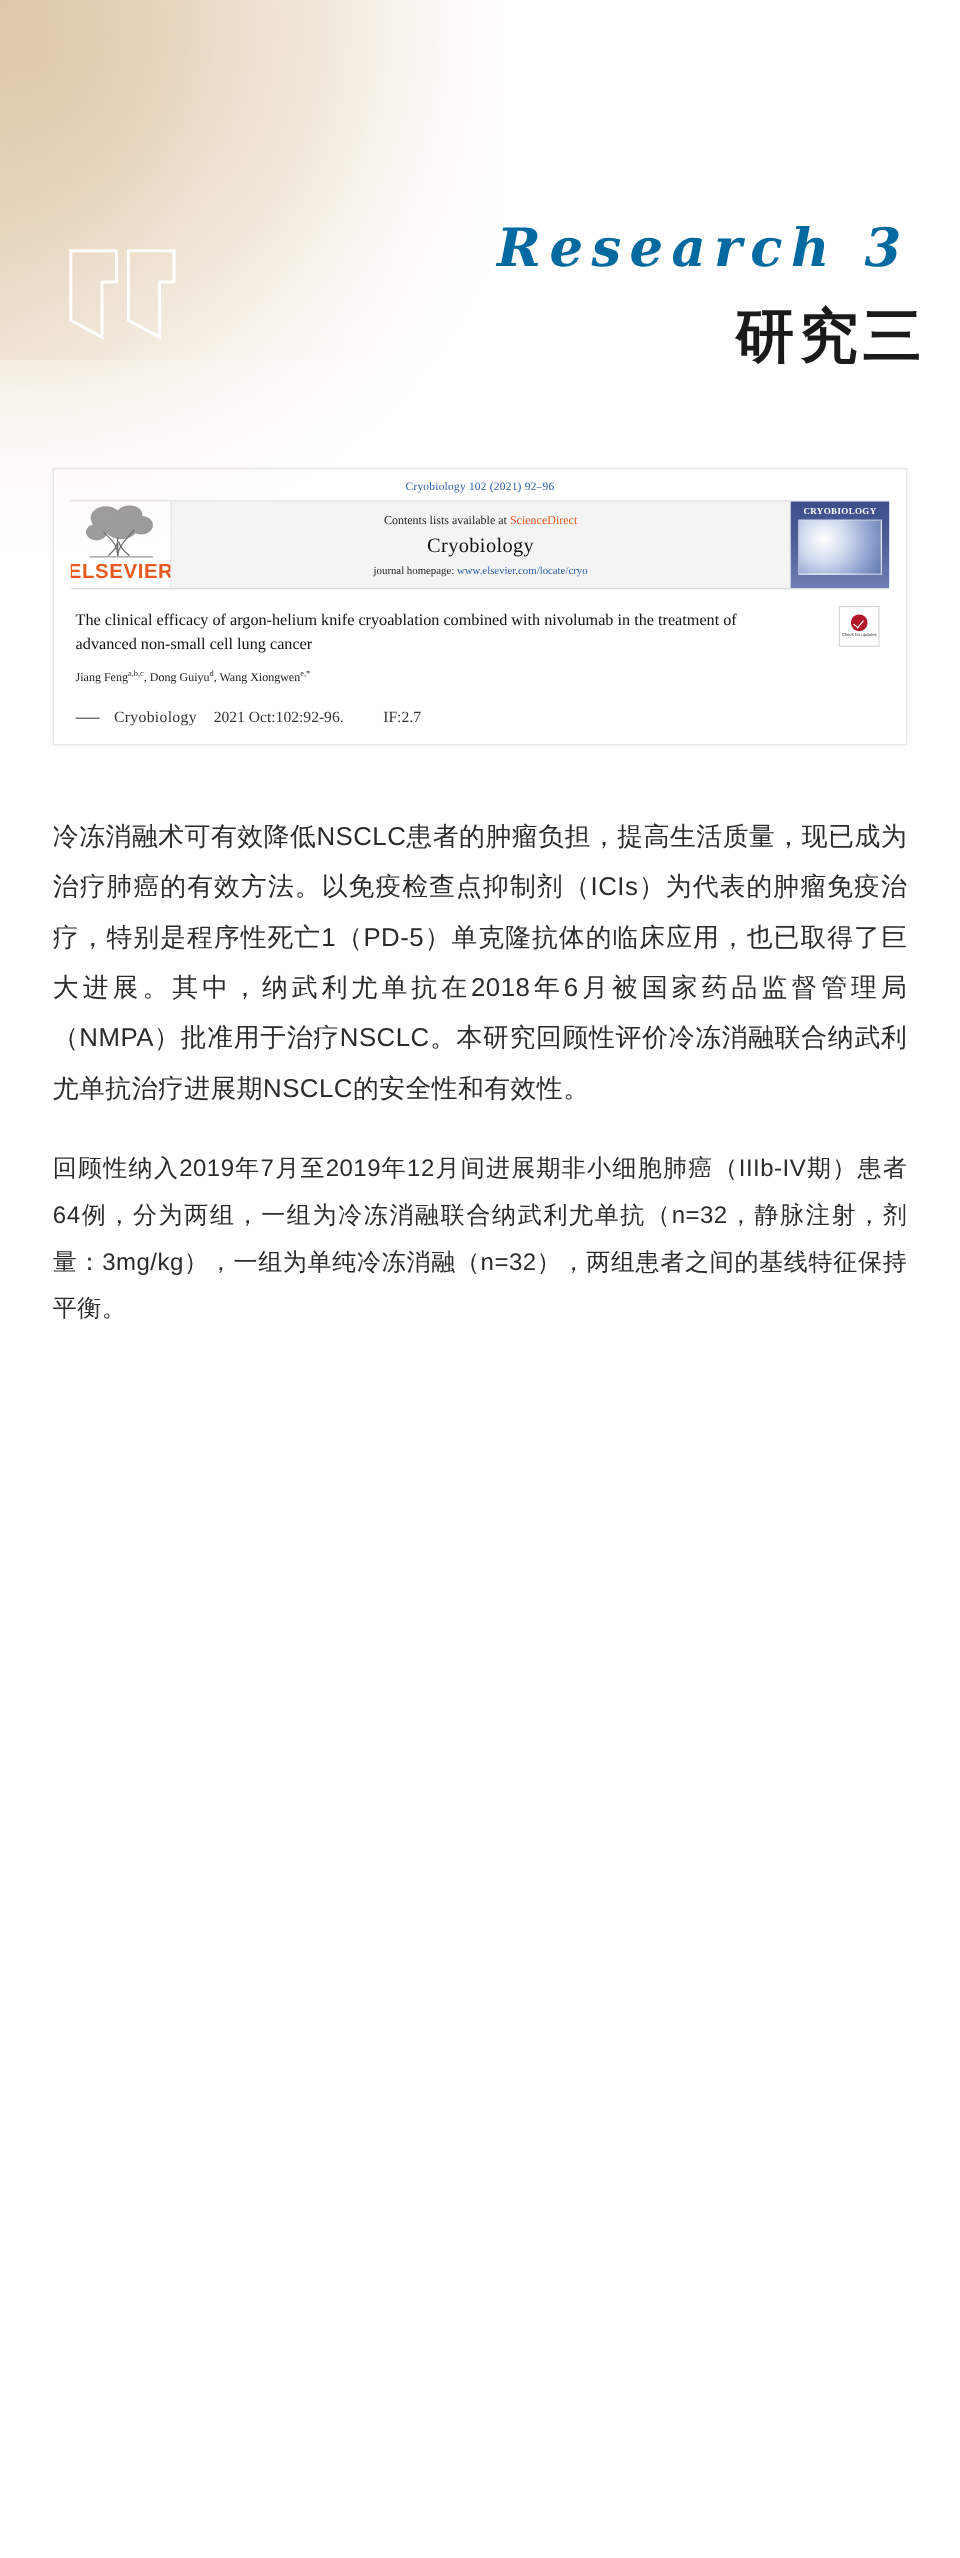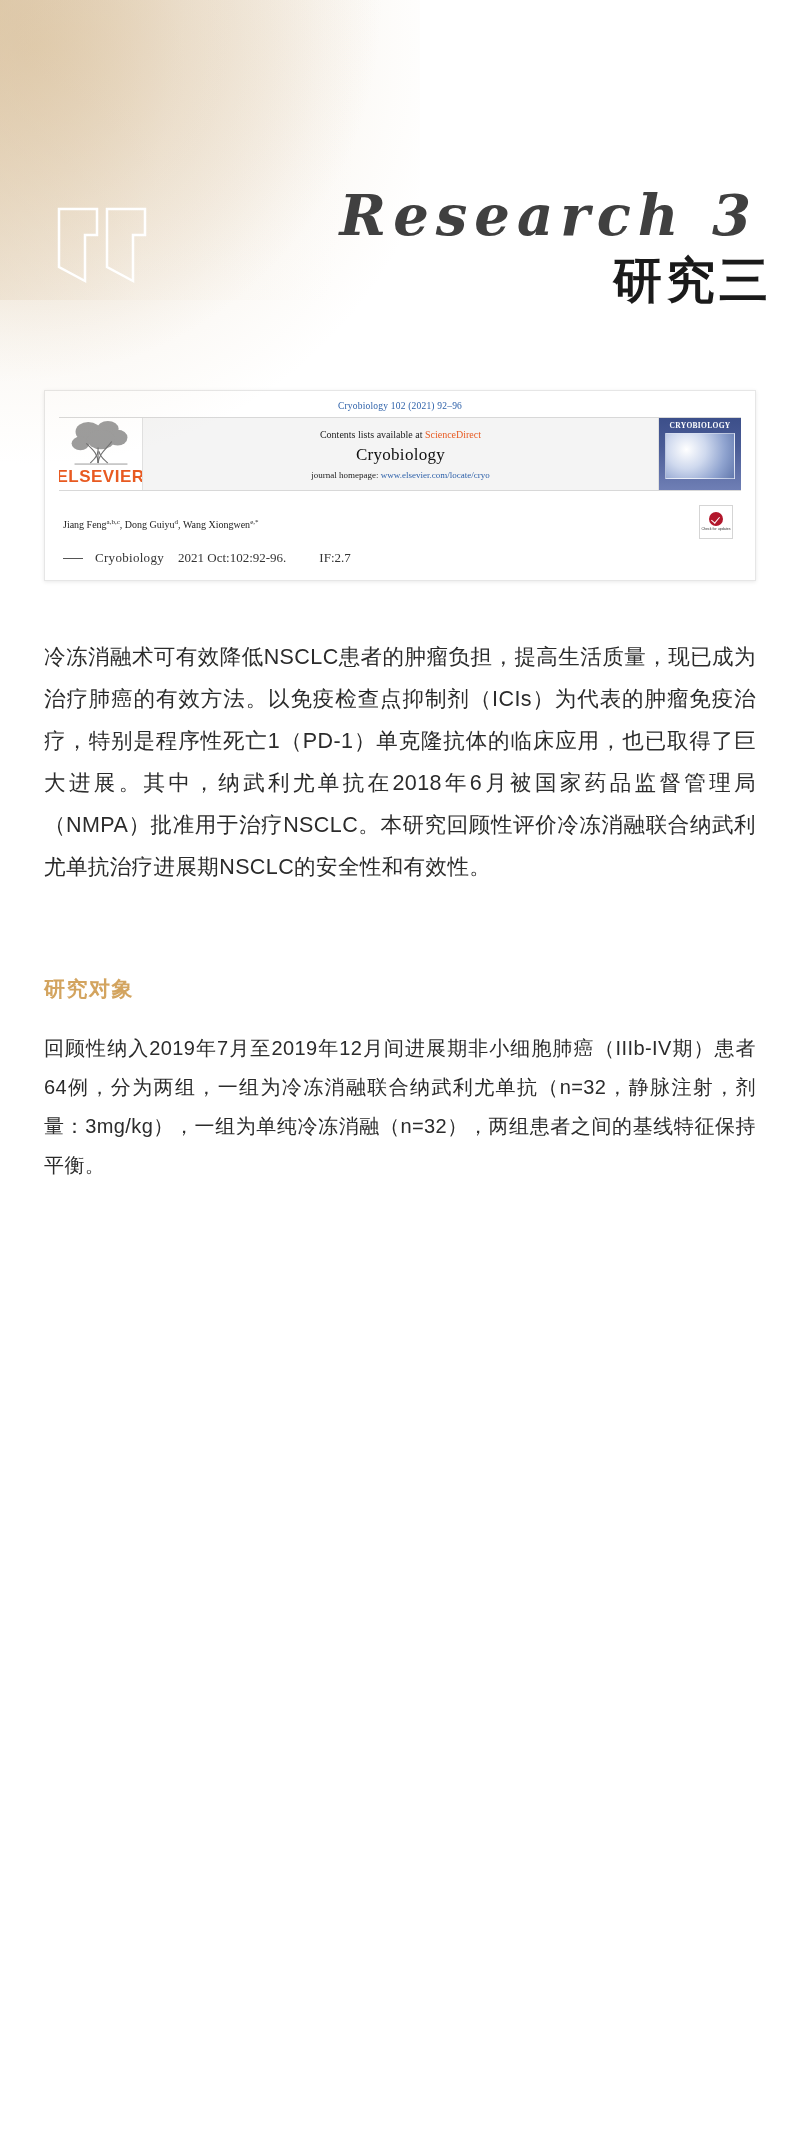--- a/index.html
+++ b/index.html
@@ -42,24 +42,24 @@
     top: 205px;
     width: 100px;
     height: 80px;
   }
   .research-script {
     position: absolute;
     right: 42px;
     top: 182px;
     font-family: "DejaVu Serif", serif;
     font-style: italic;
-    font-size: 56px;
+    font-size: 44px;
     letter-spacing: 7px;
     font-weight: 700;
-    color: #404040;
+    color: #0369a1;
     white-space: nowrap;
   }
   .research-cn {
     position: absolute;
     right: 28px;
     top: 248px;
     font-family: "DejaVu Serif", serif;
     font-weight: 700;
     font-size: 49px;
     letter-spacing: 4px;
@@ -326,35 +326,35 @@
         </div>
       </div>
 
       <div class="jc-cover">
         <div class="cov-title">CRYOBIOLOGY</div>
         <div class="cov-img"></div>
       </div>
     </div>
 
     <div class="jc-article">
+      <div class="art-title">The clinical efficacy of argon-helium knife cryoablation combined with nivolumab in the treatment of advanced non-small cell lung cancer</div>
       <div class="art-authors">
         Jiang Feng<sup>a,b,c</sup>, Dong Guiyu<sup>d</sup>, Wang Xiongwen<sup>e,*</sup>
       </div>
       <div class="crossmark">
         <div class="cm-circle"></div>
         <div class="cm-text">Check for updates</div>
       </div>
     </div>
 
     <div class="jc-footer">
       <span class="dash"></span>
       <span class="jname">Cryobiology</span>
       <span class="jmeta">2021 Oct:102:92-96.</span>
       <span class="jif">IF:2.7</span>
     </div>
   </div>
 </div>
 
 <div class="content">
-  <div class="para">冷冻消融术可有效降低NSCLC患者的肿瘤负担，提高生活质量，现已成为治疗肺癌的有效方法。以免疫检查点抑制剂（ICIs）为代表的肿瘤免疫治疗，特别是程序性死亡1（PD-1）单克隆抗体的临床应用，也已取得了巨大进展。其中，纳武利尤单抗在2018年6月被国家药品监督管理局（NMPA）批准用于治疗NSCLC。本研究回顾性评价冷冻消融联合纳武利尤单抗治疗进展期NSCLC的安全性和有效性。</div>
-  <div class="section-head">研究对象</div>
+  <div class="para">冷冻消融术可有效降低NSCLC患者的肿瘤负担，提高生活质量，现已成为治疗肺癌的有效方法。以免疫检查点抑制剂（ICIs）为代表的肿瘤免疫治疗，特别是程序性死亡1（PD-5）单克隆抗体的临床应用，也已取得了巨大进展。其中，纳武利尤单抗在2018年6月被国家药品监督管理局（NMPA）批准用于治疗NSCLC。本研究回顾性评价冷冻消融联合纳武利尤单抗治疗进展期NSCLC的安全性和有效性。</div>
   <div class="para2">回顾性纳入2019年7月至2019年12月间进展期非小细胞肺癌（IIIb-IV期）患者64例，分为两组，一组为冷冻消融联合纳武利尤单抗（n=32，静脉注射，剂量：3mg/kg），一组为单纯冷冻消融（n=32），两组患者之间的基线特征保持平衡。</div>
 </div>
 
 </body></html>

